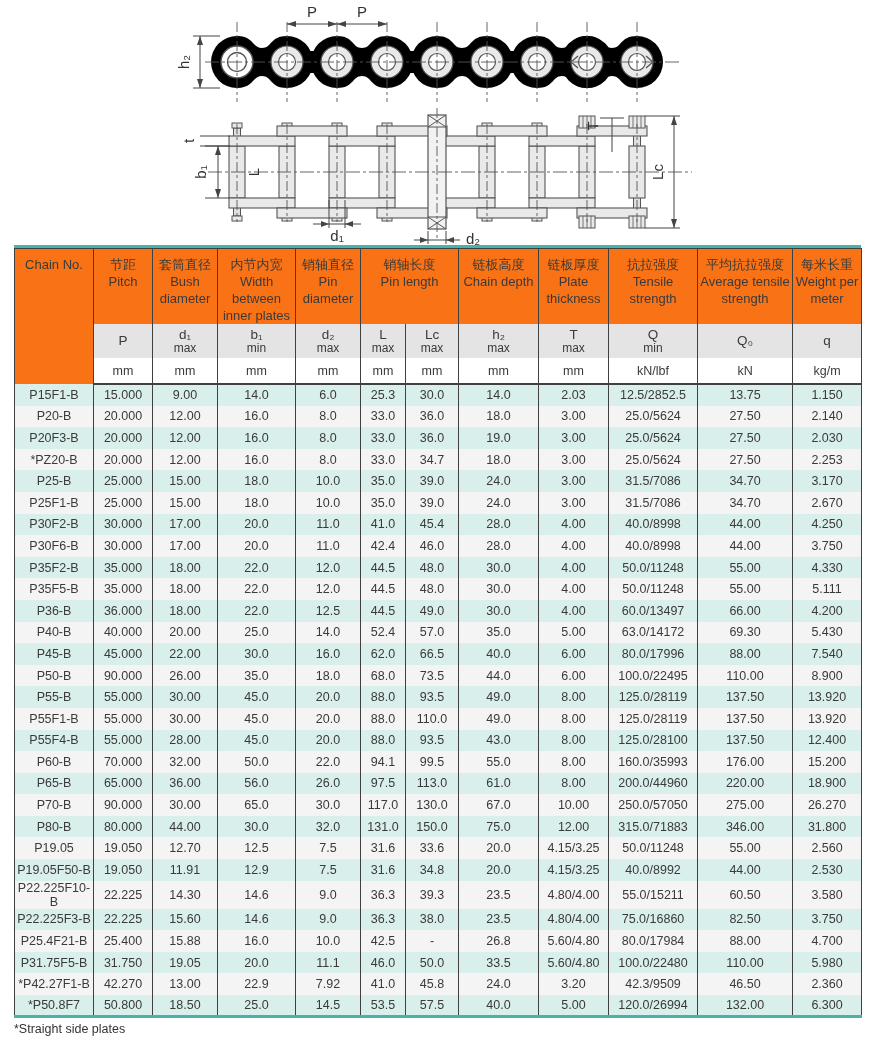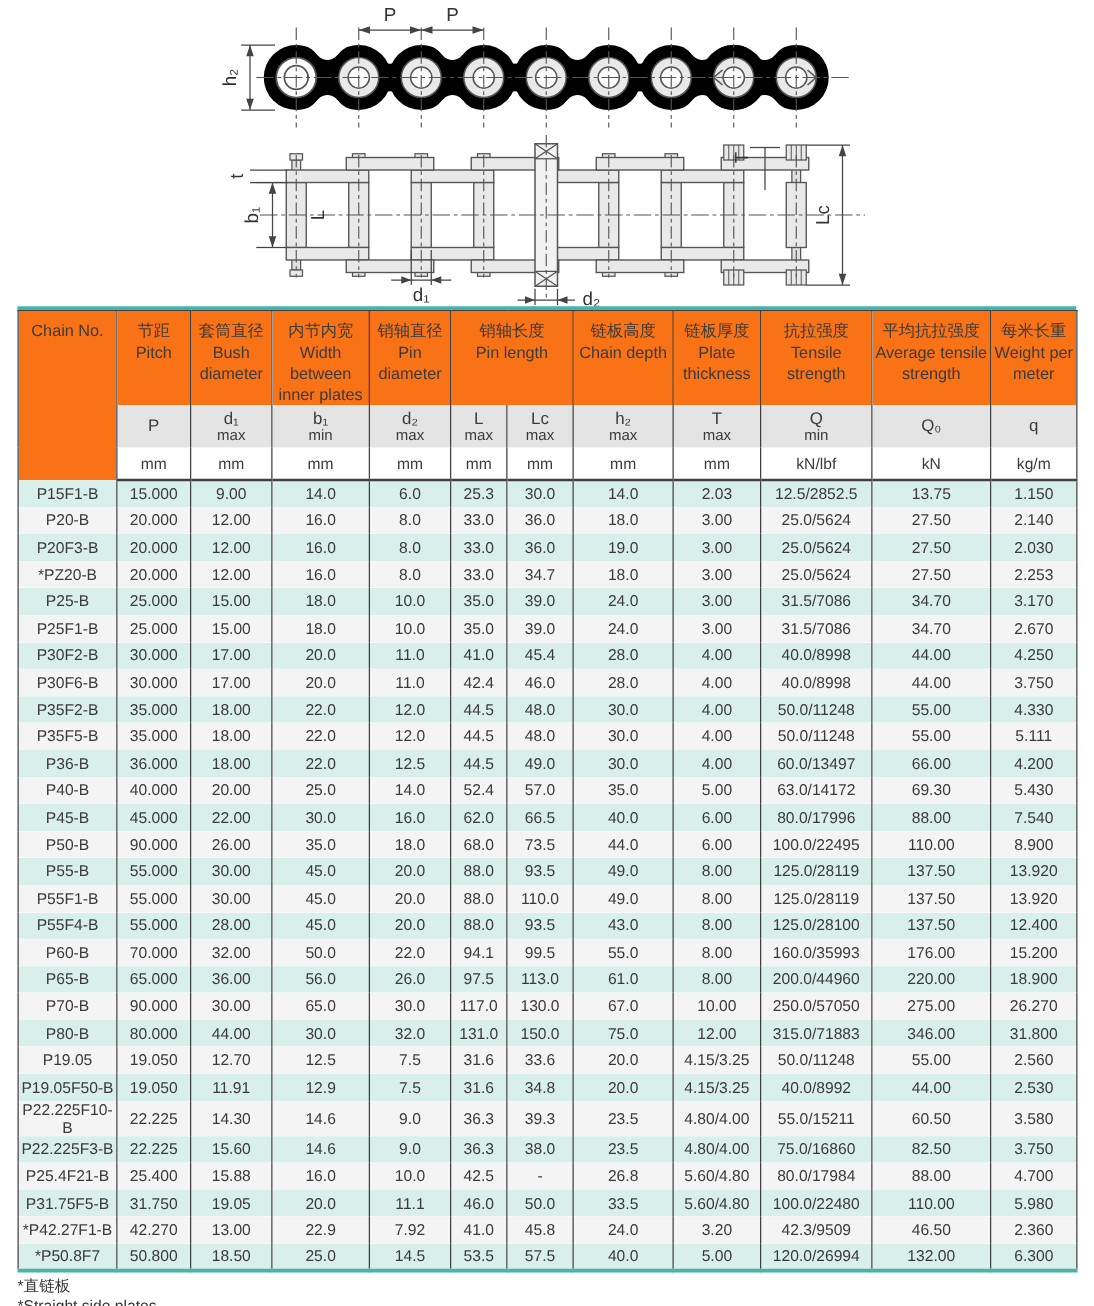--- a/index.html
+++ b/index.html
@@ -792,15 +792,14 @@
           <td>5.00</td>
           <td>120.0/26994</td>
           <td>132.00</td>
           <td>6.300</td>
         </tr>
       </tbody>
 </table>
 </div>
 
 <div class="footnotes">
-  <div>*直链板</div>
   <div>*Straight side plates</div>
 </div>
 
 </body></html>

